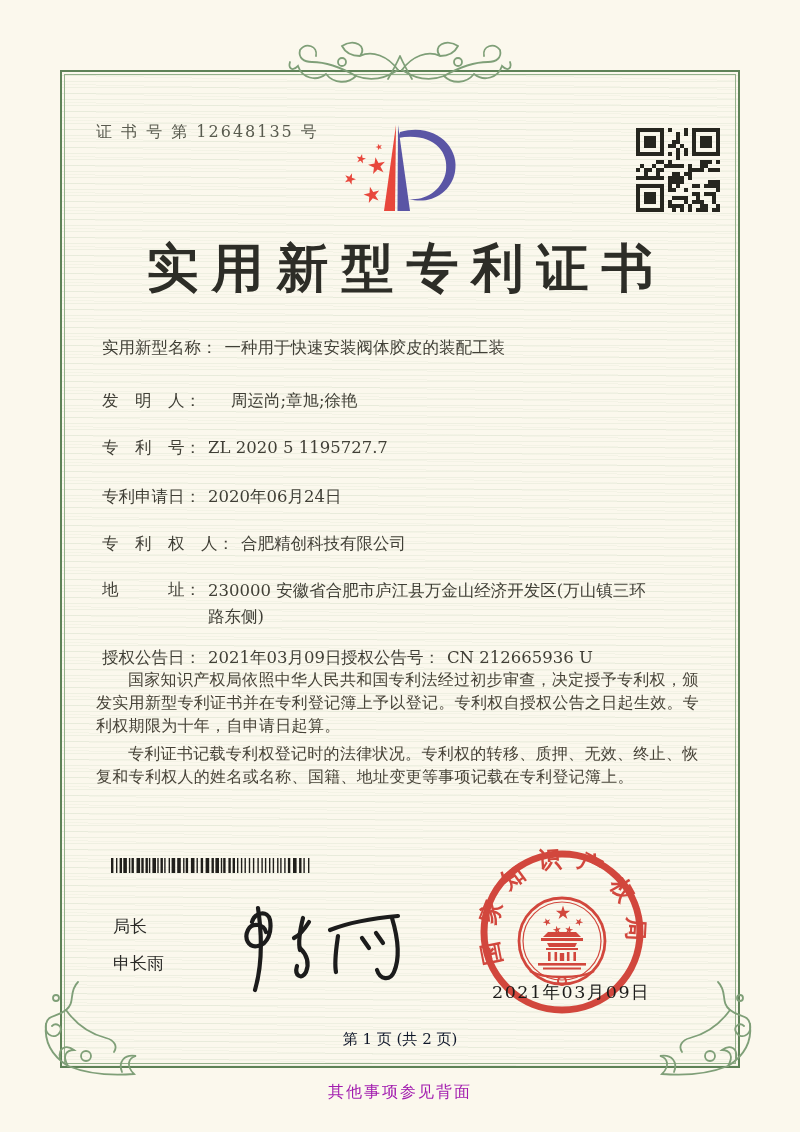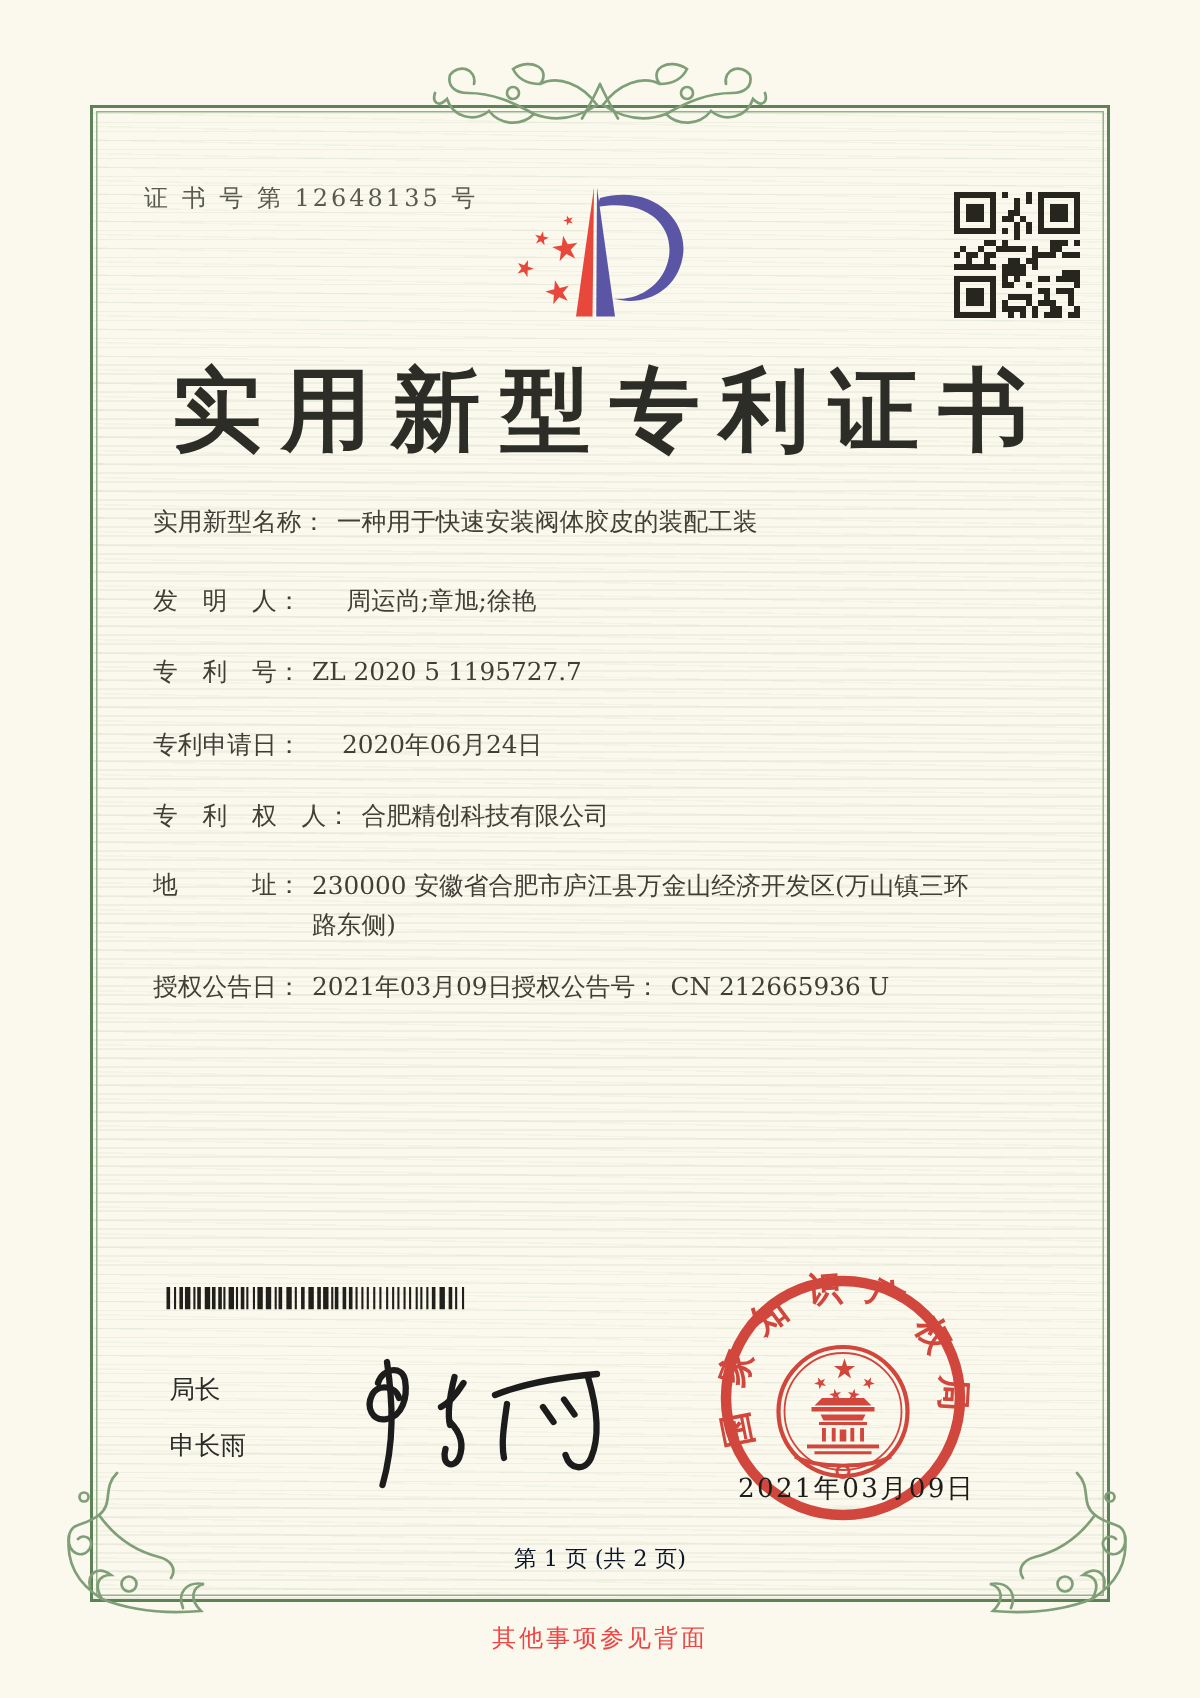--- a/index.html
+++ b/index.html
@@ -17,49 +17,49 @@
   .orn { position:absolute; }
   .orn-top { left:285px; top:40px; }
   .orn-bl { left:34px; top:980px; }
   .orn-br { left:658px; top:980px; }
 
   .cert-no { position:absolute; left:96px; top:122px; font-size:16px; letter-spacing:2px; color:#585a4e; }
   .cnipa-logo { position:absolute; left:341px; top:122px; }
   .qr { position:absolute; left:636px; top:128px; }
 
   .title { position:absolute; left:0; top:234px; width:100%; margin:0; text-align:center;
-           font-size:60px; font-weight:600; letter-spacing:13px; text-indent:13px; color:#2d2d27; }
+           font-size:52px; font-weight:600; letter-spacing:13px; text-indent:13px; color:#2d2d27; }
 
   .fields { position:absolute; left:102px; top:336px; width:560px; font-size:16.5px; color:#403f36; }
   .row { display:flex; line-height:24px; }
   .lbl { white-space:pre; }
   .val { margin-left:7px; flex:1; }
   .val2 { margin-left:7px; }
   .r1 { margin-bottom:29px; } .r2 { margin-bottom:23px;gap:23px; } .r3 { margin-bottom:25px; }
-  .r4 { margin-bottom:23px;gap:20px; } .r5 { margin-bottom:22px;align-items:center; } .r6 { margin-bottom:16px; }
+  .r4 { margin-bottom:23px; } .r5 { margin-bottom:22px;align-items:center; } .r6 { margin-bottom:16px; }
   .row-address .val { line-height:26px; }
   .row-grant { position:relative; }
   .pair2 { position:absolute; left:239px; top:0; display:flex; }
 
   .paras { position:absolute; left:96px; top:668px; width:612px; font-size:16px; line-height:23px; color:#474338; }
   .paras p { margin:0 0 5px 0; text-indent:2em; letter-spacing:0.3px; }
 
   .barcode { position:absolute; left:110px; top:858px; }
 
   .signer { position:absolute; left:113px; top:915px; font-size:17px; color:#2b2b28;
             font-family:"DejaVu Sans","Liberation Sans",sans-serif; }
   .signer .signer-title { margin-bottom:14px; }
   .sign { position:absolute; left:222px; top:885px; }
 
   .seal { position:absolute; left:477px; top:847px; opacity:0.93; }
   .seal-date { position:absolute; left:492px; top:980px; font-size:17.5px; letter-spacing:1.5px; color:#1c1c1a; }
 
   .page-info { position:absolute; left:0; top:1030px; width:100%; text-align:center; font-size:15px; color:#0f172a; }
   .back-note { position:absolute; left:0; top:1082px; width:100%; text-align:center; font-size:16px;
-               letter-spacing:2px; color:#ef4444; }
+               letter-spacing:2px; color:#a21caf; }
 </style>
 </head>
 <body>
 
 <div class="page">
 
   <div class="cert-border">
     <div class="cert-border-inner"></div>
   </div>
 
@@ -353,20 +353,24 @@
     <div class="row row-grant">
       <span class="lbl">授权公告日：</span>
       <span class="val2">2021年03月09日</span>
       <span class="pair2">
         <span class="lbl">授权公告号：</span>
         <span class="val2">CN 212665936 U</span>
       </span>
     </div>
   </div>
 
+  <div class="paras">
+    <p>国家知识产权局依照中华人民共和国专利法经过初步审查，决定授予专利权，颁发实用新型专利证书并在专利登记簿上予以登记。专利权自授权公告之日起生效。专利权期限为十年，自申请日起算。</p>
+    <p>专利证书记载专利权登记时的法律状况。专利权的转移、质押、无效、终止、恢复和专利权人的姓名或名称、国籍、地址变更等事项记载在专利登记簿上。</p>
+  </div>
 
   <svg id="barcode" class="barcode" width="202" height="15" viewBox="0 0 202 15">
       <rect x="1.0" y="0" width="2.4" height="15" fill="#201f1b"></rect>
       <rect x="6.0" y="0" width="1.4" height="15" fill="#201f1b"></rect>
       <rect x="9.6" y="0" width="2.4" height="15" fill="#201f1b"></rect>
       <rect x="13.3" y="0" width="3.6" height="15" fill="#201f1b"></rect>
       <rect x="18.9" y="0" width="1.4" height="15" fill="#201f1b"></rect>
       <rect x="21.5" y="0" width="2.4" height="15" fill="#201f1b"></rect>
       <rect x="26.5" y="0" width="3.6" height="15" fill="#201f1b"></rect>
       <rect x="31.3" y="0" width="2.4" height="15" fill="#201f1b"></rect>

